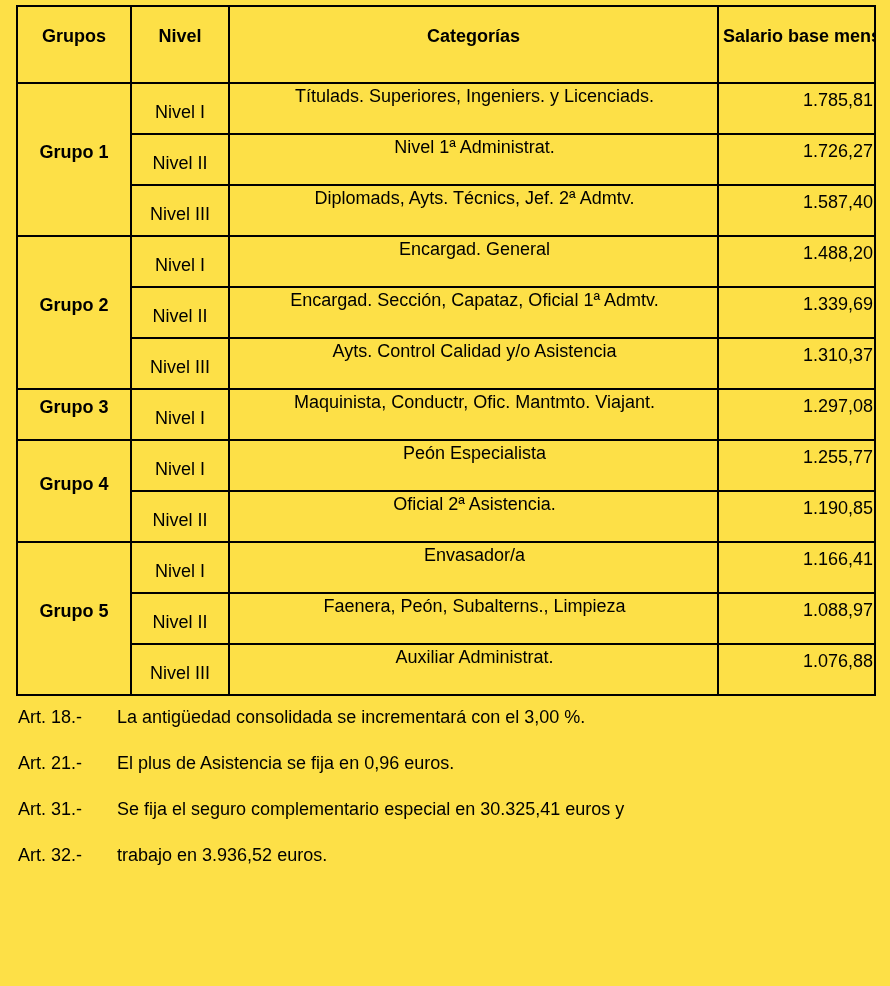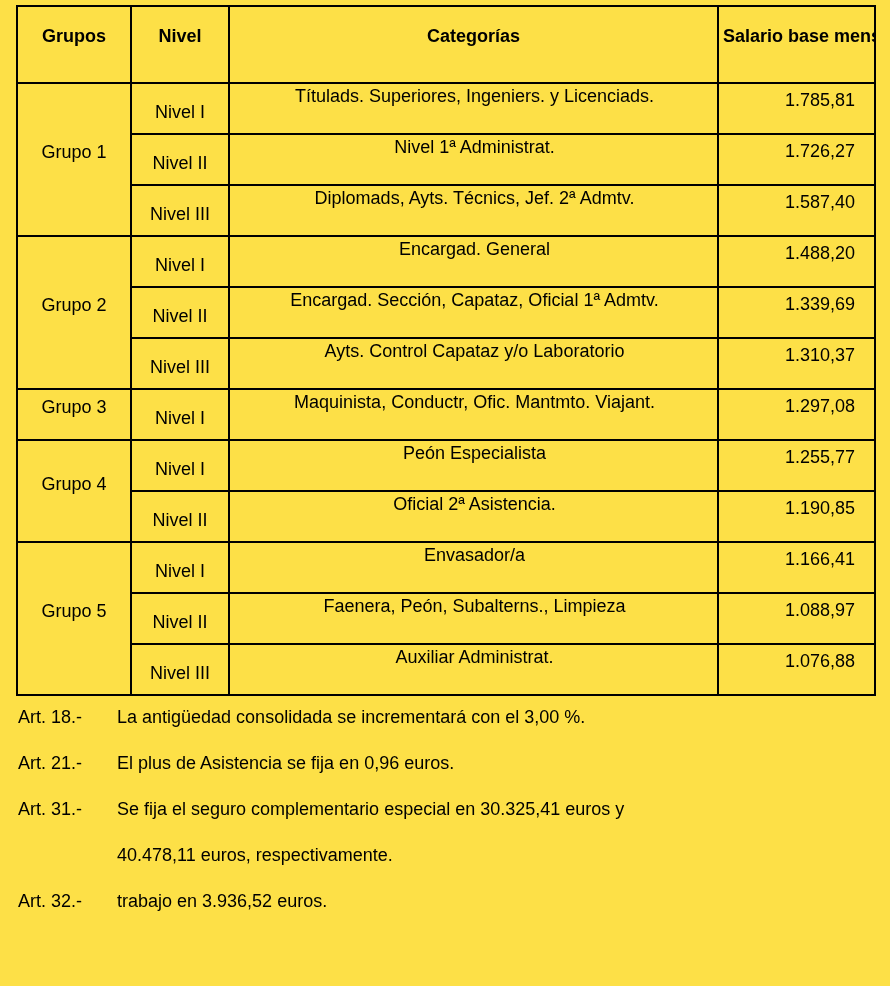--- a/index.html
+++ b/index.html
@@ -31,40 +31,40 @@
   tr.data-row   { height: 51px; }
   th.col-header {
     font-weight: bold;
     text-align: center;
     vertical-align: middle;
     padding: 0 4px 16px 4px;
     white-space: normal;
     line-height: 23px;
   }
   td.grupo-cell {
-    font-weight: normal;
+    font-weight: bold;
     text-align: center;
     vertical-align: middle;
     padding-bottom: 14px;
   }
   td.nivel-cell {
     text-align: center;
     vertical-align: top;
     padding-top: 18px;
     margin-top: 15px;
   }
   td.categoria-cell {
     text-align: center;
     vertical-align: top;
     padding: 2px 6px 0 8px;
   }
   td.salario-cell {
     text-align: right;
     vertical-align: top;
-    padding: 6px 19px 0 0;
+    padding: 6px 1px 0 0;
     margin-left: 28px;
   }
   .articles {
     margin-top: -2px;
     padding-left: 2px;
   }
   .article {
     display: flex;
     align-items: flex-start;
   }
@@ -126,21 +126,21 @@
         <td class="categoria-cell">Encargad. General</td>
         <td class="salario-cell">1.488,20</td>
       </tr>
       <tr class="data-row">
         <td class="nivel-cell">Nivel II</td>
         <td class="categoria-cell">Encargad. Sección, Capataz, Oficial 1ª Admtv.</td>
         <td class="salario-cell">1.339,69</td>
       </tr>
       <tr class="data-row">
         <td class="nivel-cell">Nivel III</td>
-        <td class="categoria-cell">Ayts. Control Capataz y/o Laboratorio</td>
+        <td class="categoria-cell">Ayts. Control Calidad y/o Asistencia</td>
         <td class="salario-cell">1.310,37</td>
       </tr>
 
       <tr class="data-row">
         <td class="grupo-cell">Grupo 3</td>
         <td class="nivel-cell">Nivel I</td>
         <td class="categoria-cell">Maquinista, Conductr, Ofic. Mantmto. Viajant.</td>
         <td class="salario-cell">1.297,08</td>
       </tr>
 
@@ -188,21 +188,20 @@
       <div class="article-label">Art. 21.-</div>
       <div class="article-lines">
         <div class="article-line">El plus de Asistencia se fija en 0,96 euros.</div>
       </div>
     </div>
 
     <div class="article">
       <div class="article-label">Art. 31.-</div>
       <div class="article-lines">
         <div class="article-line">Se fija el seguro complementario especial en 30.325,41 euros y</div>
-        <div class="article-line">40.478,11 euros, respectivamente.</div>
       </div>
     </div>
 
     <div class="article">
       <div class="article-label">Art. 32.-</div>
       <div class="article-lines">
         <div class="article-line">trabajo en 3.936,52 euros.</div>
       </div>
     </div>
 

